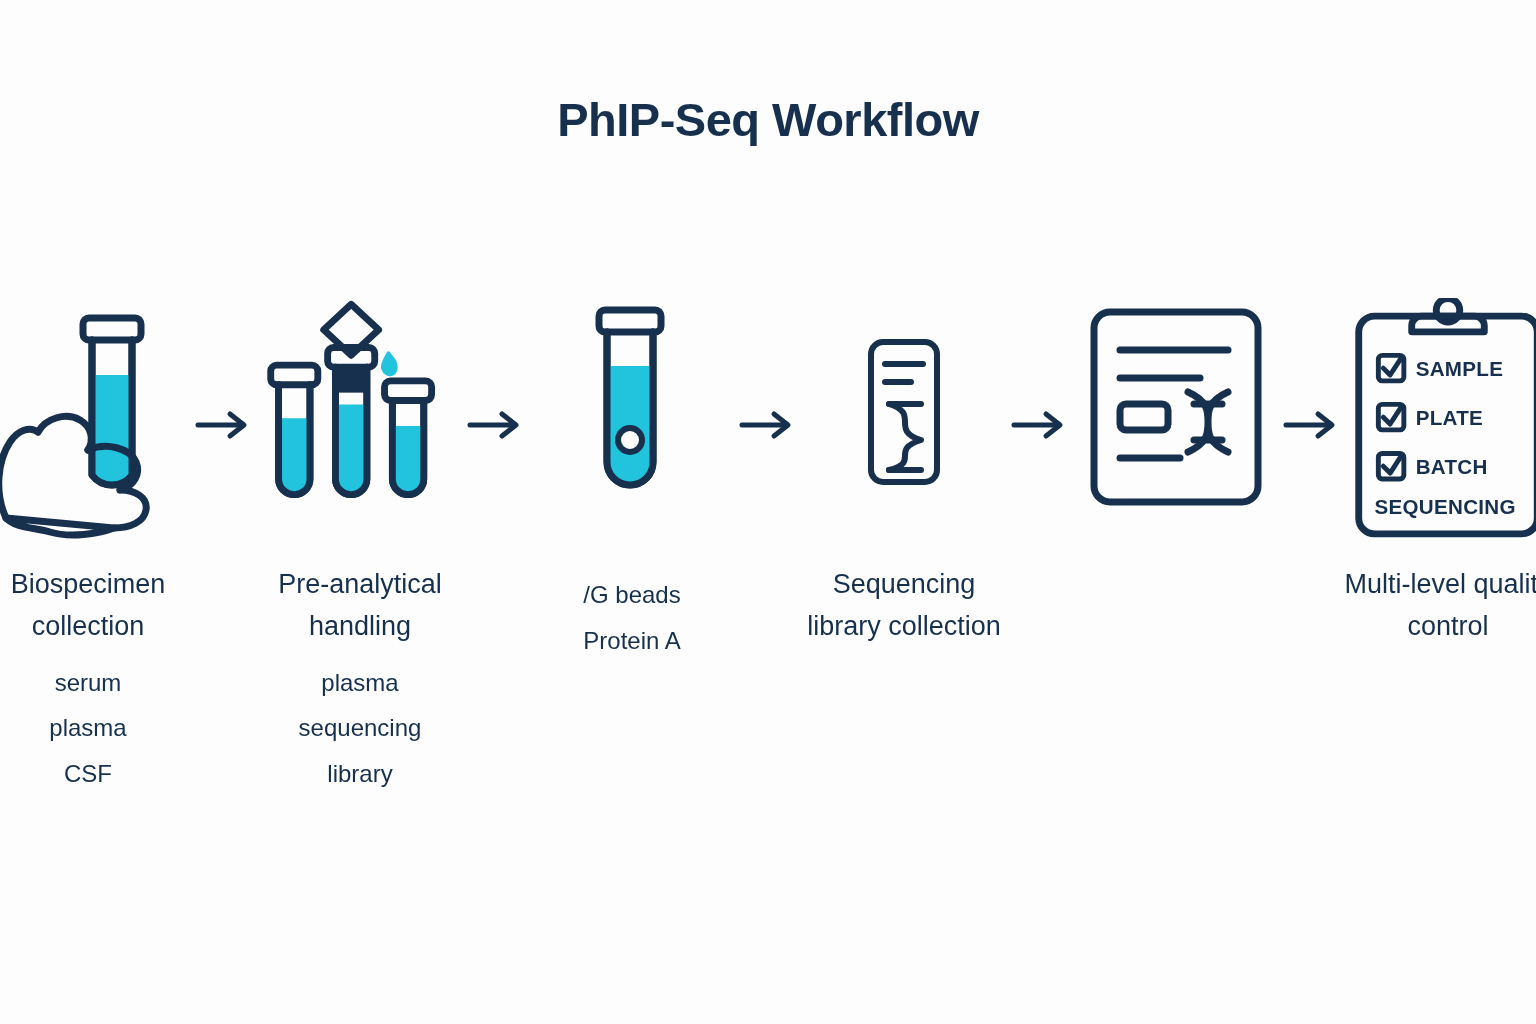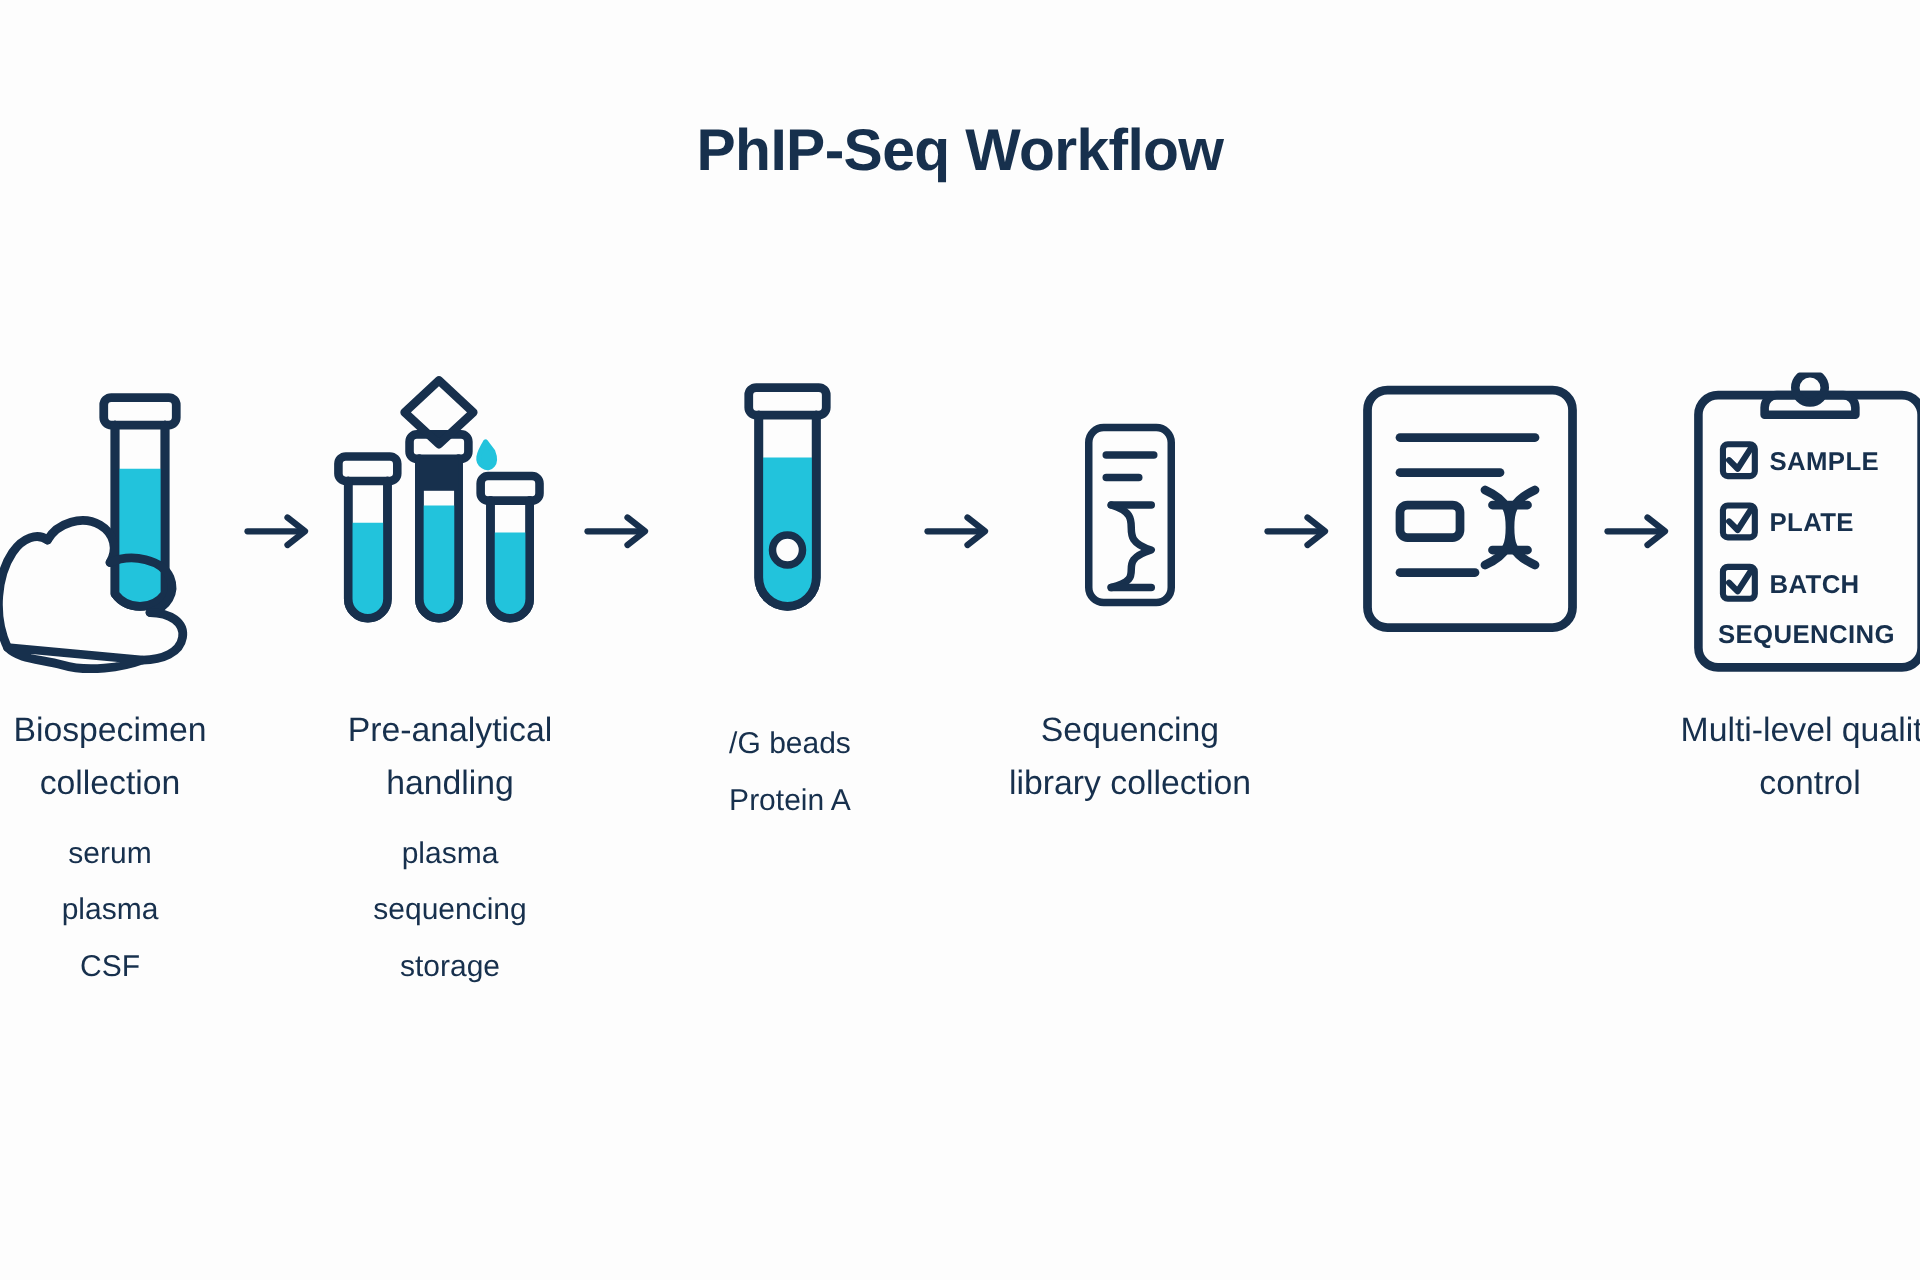--- a/index.html
+++ b/index.html
@@ -149,21 +149,21 @@
           <path d="M96 2 L124 28 L96 54 L68 28 Z"></path>
 
           <path d="M134 52 C128 62 126 68 132 72 C138 76 144 70 140 60 Z" fill="#22c3dc" stroke="#22c3dc" stroke-width="4"></path>
         </g>
       </svg>
     </div>
     <div class="step-label">Pre-analytical handling</div>
     <div class="step-sub">
       <div>plasma</div>
       <div>sequencing</div>
-      <div>storage</div>
+      <div>library</div>
     </div>
   </div>
 
   <div class="arrow">
     <svg width="60" height="30" viewBox="0 0 60 30">
       <g stroke="#17304d" stroke-width="5" fill="none" stroke-linecap="round" stroke-linejoin="round">
         <line x1="4" y1="15" x2="48" y2="15"></line>
         <polyline points="36,4 50,15 36,26"></polyline>
       </g>
     </svg>

